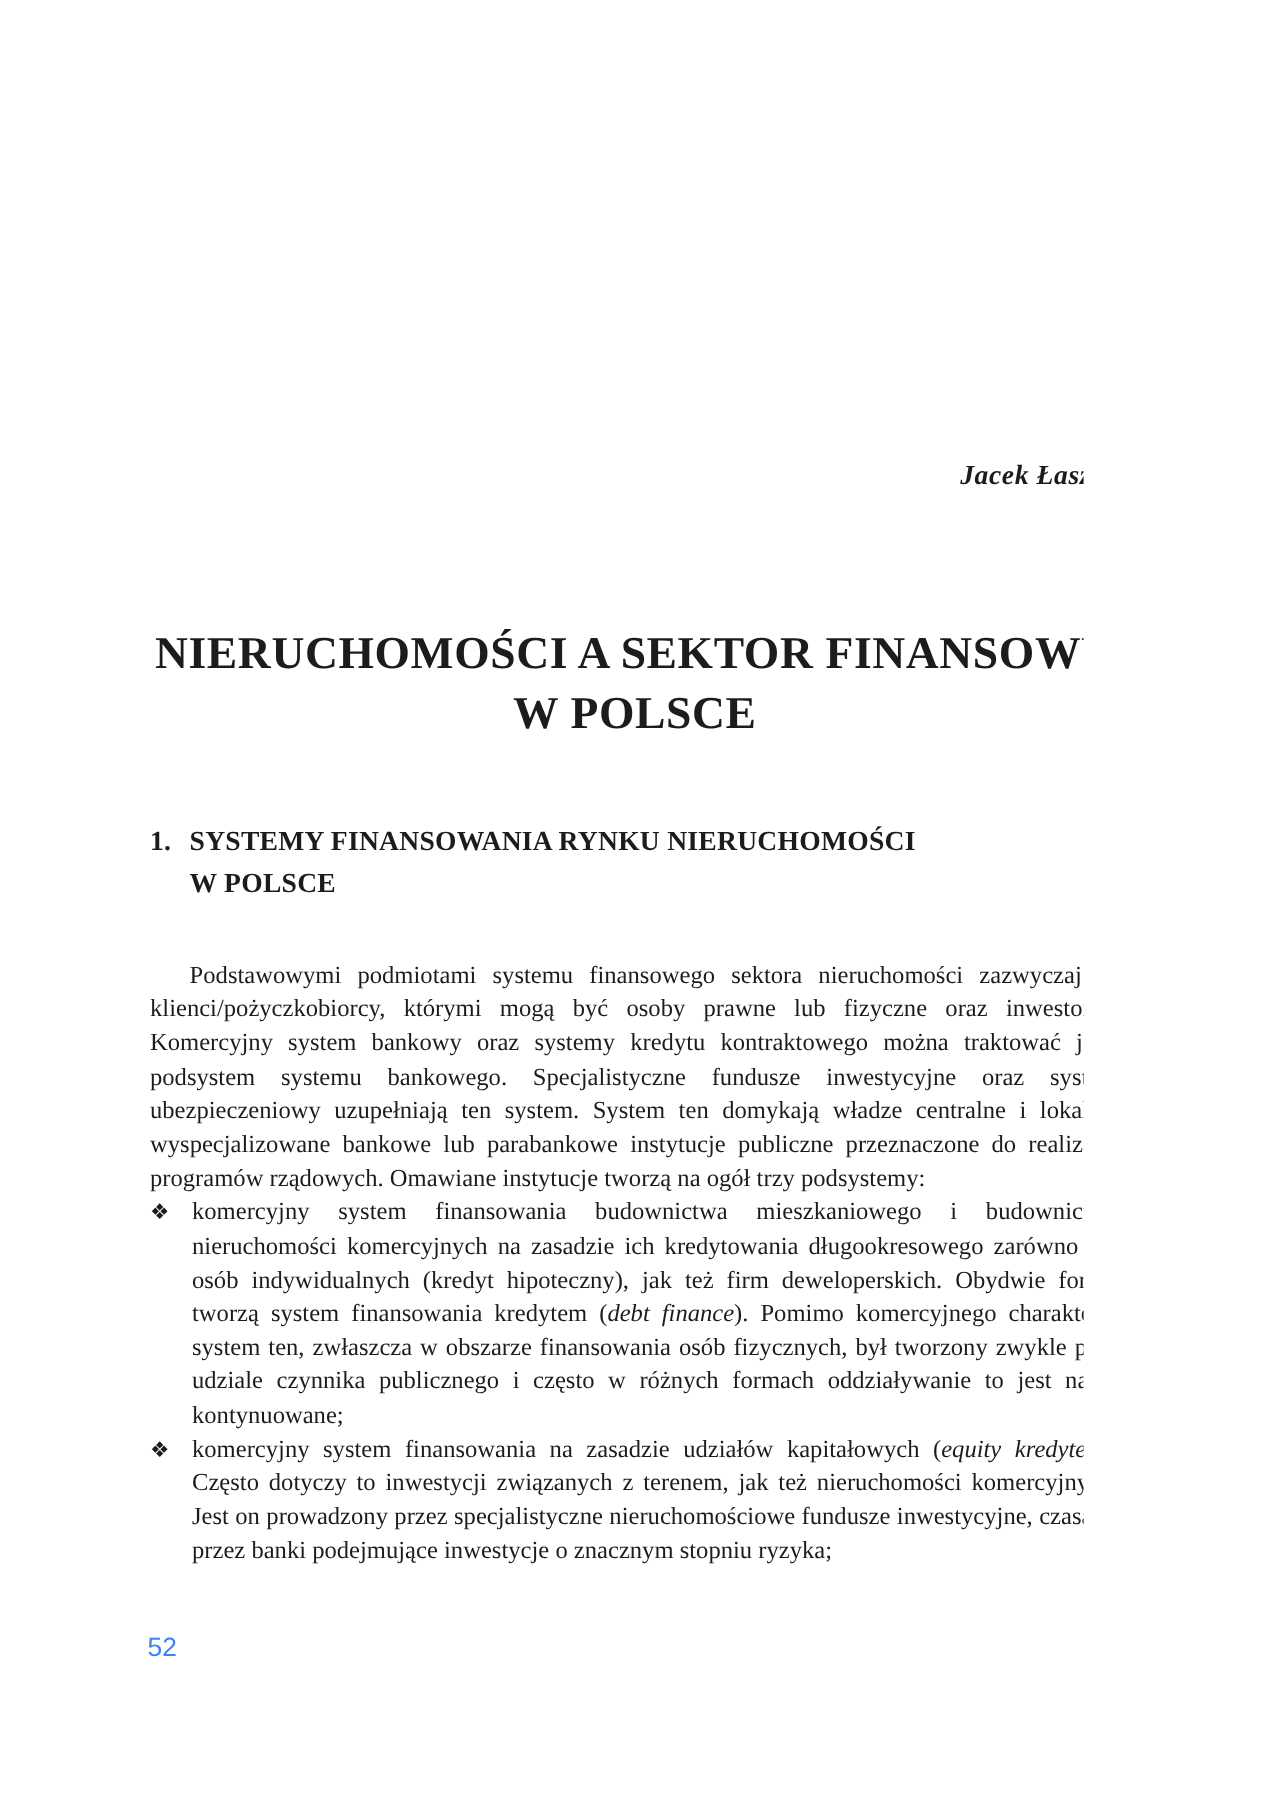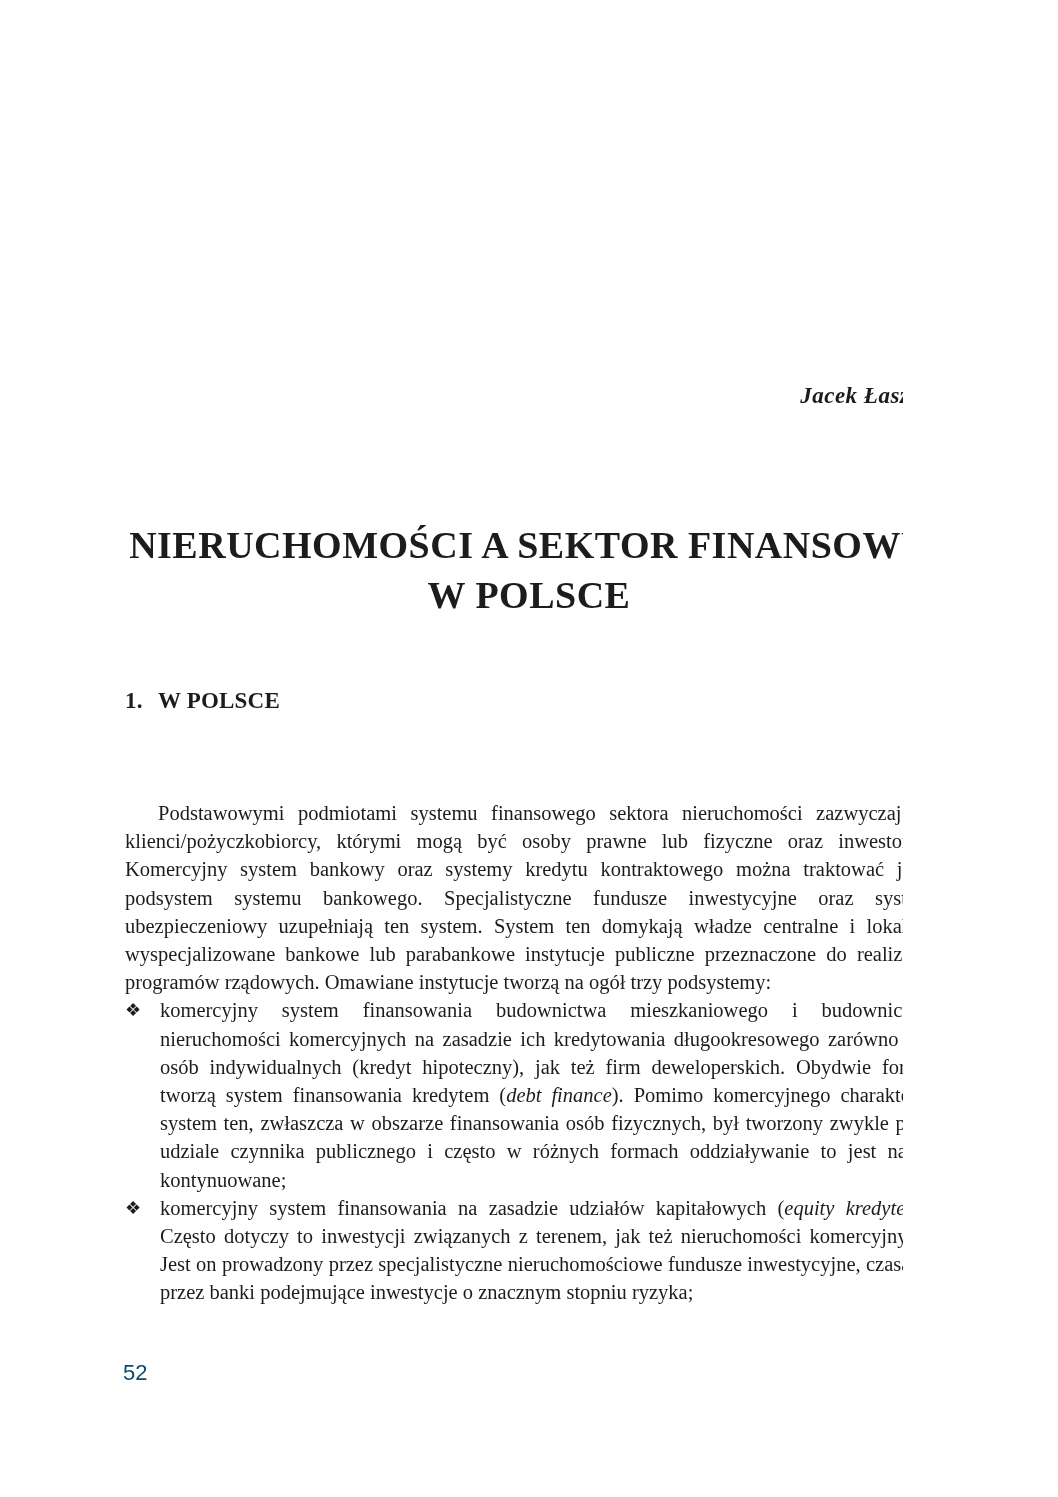--- a/index.html
+++ b/index.html
@@ -78,38 +78,39 @@
     flex: 1;
     text-align: justify;
   }
   .bullet-text em, .lead-paragraph em { font-style: italic; }
   .page-number {
     position: absolute;
     top: 1360px;
     left: 123px;
     font-family: "Liberation Sans", "DejaVu Sans", sans-serif;
     font-size: 22px;
-    color: #0c4a6e;
+    color: #3b82f6;
   }
 </style>
 </head>
 <body>
 
 <div class="page">
 
   <div class="author-line">Jacek Łaszek</div>
 
   <h1 class="doc-title" style="margin:0;text-align:center;">
     <span class="t-line">NIERUCHOMOŚCI A SEKTOR FINANSOWY</span>
     <span class="t-line">W POLSCE</span>
   </h1>
 
   <div class="section-heading">
     <span class="h-num">1.</span>
     <span class="h-text">
+      <span class="h-line">SYSTEMY FINANSOWANIA RYNKU NIERUCHOMOŚCI</span>
       <span class="h-line">W POLSCE</span>
     </span>
   </div>
 
   <div class="body-block">
 
     <p class="lead-paragraph">Podstawowymi podmiotami systemu finansowego sektora nieruchomości zazwyczaj są klienci/pożyczkobiorcy, którymi mogą być osoby prawne lub fizyczne oraz inwestorzy. Komercyjny system bankowy oraz systemy kredytu kontraktowego można traktować jako podsystem systemu bankowego. Specjalistyczne fundusze inwestycyjne oraz system ubezpieczeniowy uzupełniają ten system. System ten domykają władze centralne i lokalne, wyspecjalizowane bankowe lub parabankowe instytucje publiczne przeznaczone do realizacji programów rządowych. Omawiane instytucje tworzą na ogół trzy podsystemy:</p>
 
     <div class="bullet-item">
       <span class="marker">❖</span>

